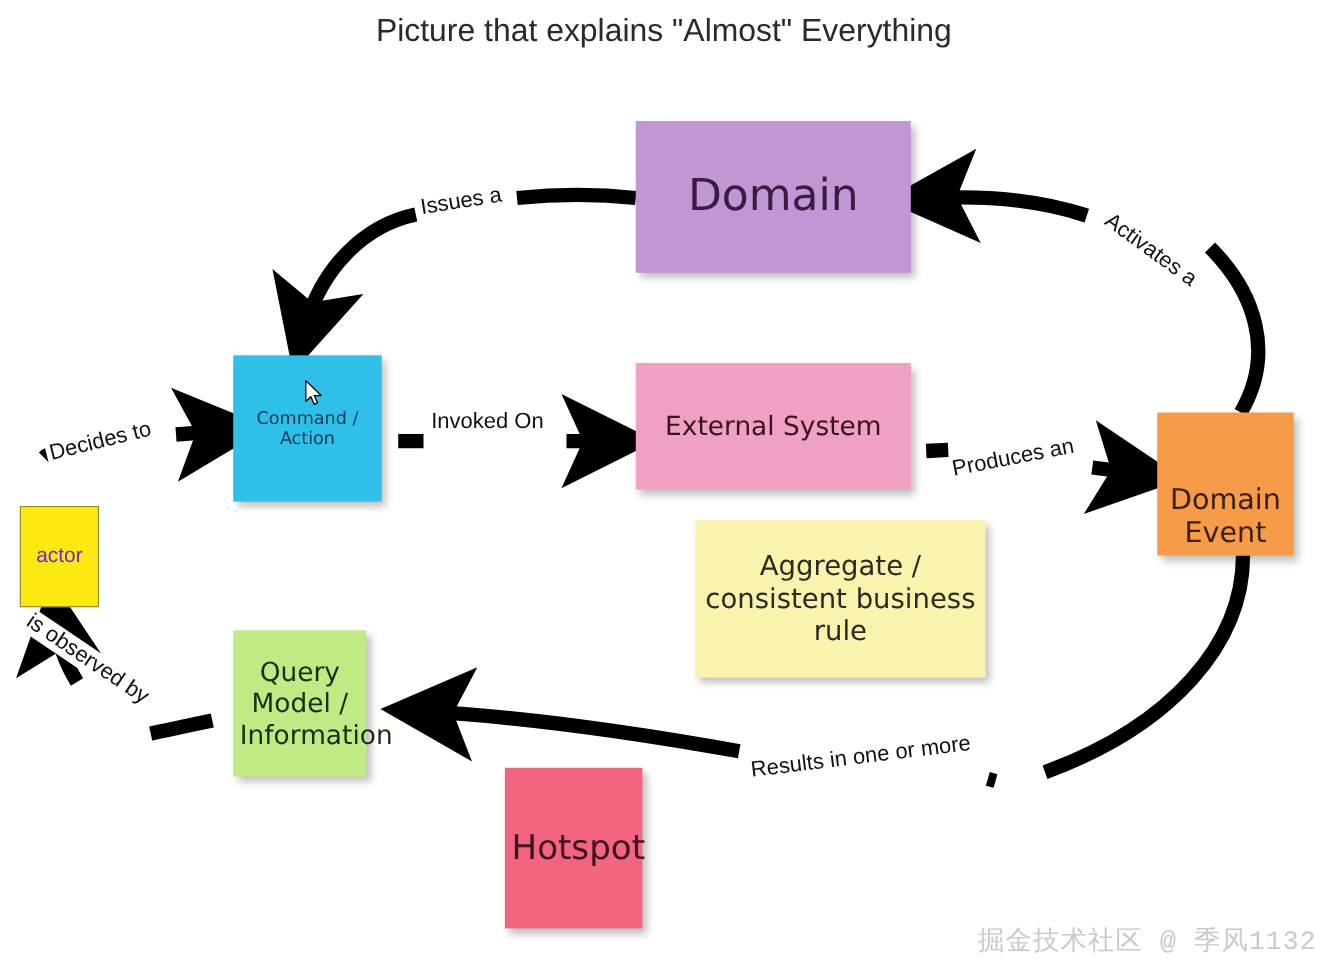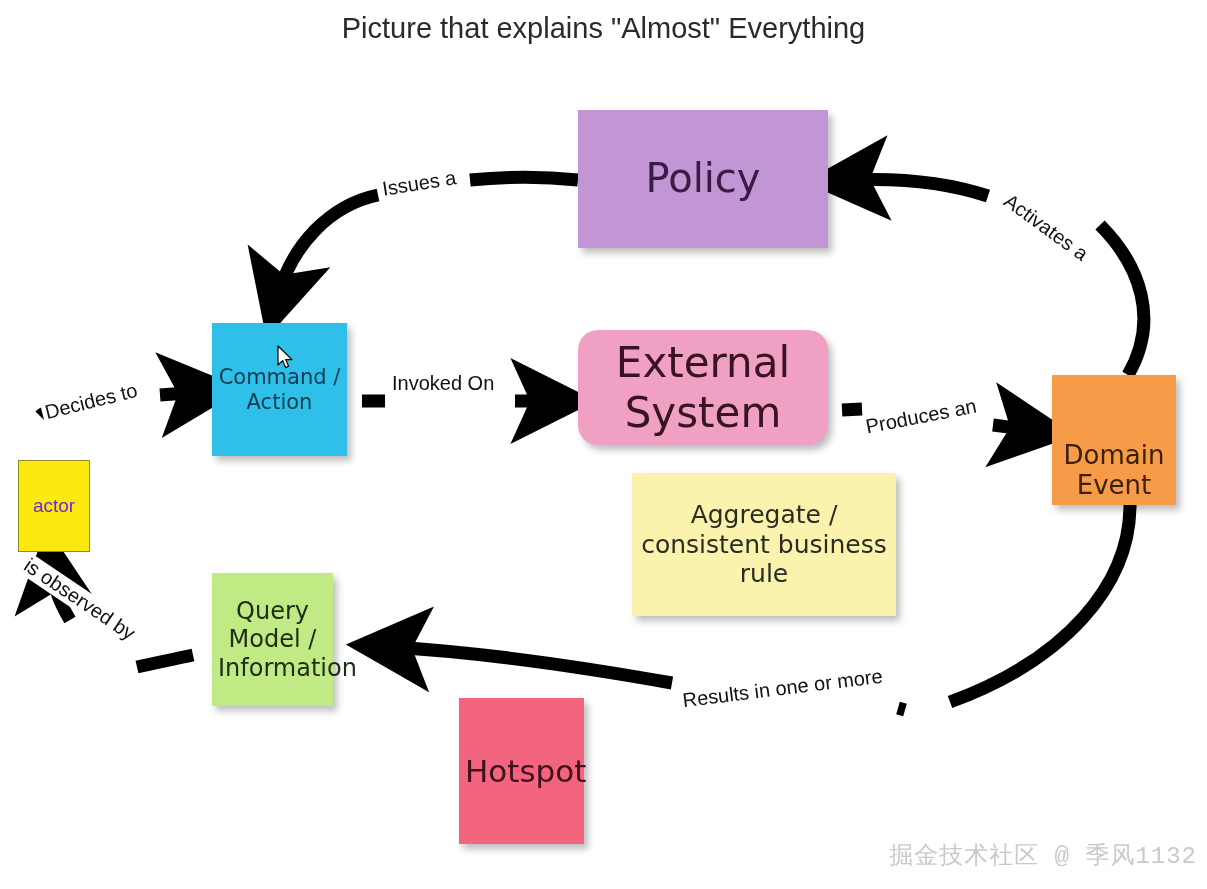--- a/index.html
+++ b/index.html
@@ -55,29 +55,28 @@
   }
   #note-policy {
     left: 578px; top: 110px; width: 250px; height: 138px;
     background: #c295d5;
     font-size: 40px;
     color: #3a1b44;
   }
   #note-command {
     left: 212px; top: 323px; width: 135px; height: 133px;
     background: #2ec0e8;
-    font-size: 21px;
+    font-size: 16px;
     color: #123a52;
   }
   #note-external {
     left: 578px; top: 330px; width: 250px; height: 115px;
     background: #efa0c3;
-    font-size: 42px;
+    font-size: 24px;
     color: #3a1322;
-    border-radius: 20px;
   }
   #note-aggregate {
     left: 632px; top: 473px; width: 264px; height: 143px;
     background: #faf3ae;
     font-size: 25px;
     color: #2b2b20;
   }
   #note-domain {
     left: 1052px; top: 375px; width: 124px; height: 130px;
     background: #f69b47;
@@ -189,21 +188,21 @@
       <path d="M672,683 C560,663 460,651 390,647" fill="none" stroke="#000000" stroke-width="13" marker-end="url(#ah)" stroke-linecap="butt"></path>
     </g>
 
     <g>
       <path d="M193,655 C170,660 150,664 137,667" fill="none" stroke="#000000" stroke-width="13" stroke-linecap="butt"></path>
       <path d="M70,620 C58,600 54,586 52,570" fill="none" stroke="#000000" stroke-width="13" marker-end="url(#ah)" stroke-linecap="butt"></path>
     </g>
   </svg>
 
   <div class="note" id="note-policy">
-    <span class="note-text">Policy</span>
+    <span class="note-text">Domain</span>
   </div>
 
   <div class="note" id="note-command">
     <span class="note-text">Command / Action</span>
   </div>
 
   <div class="note" id="note-external">
     <span class="note-text">External System</span>
   </div>
 

